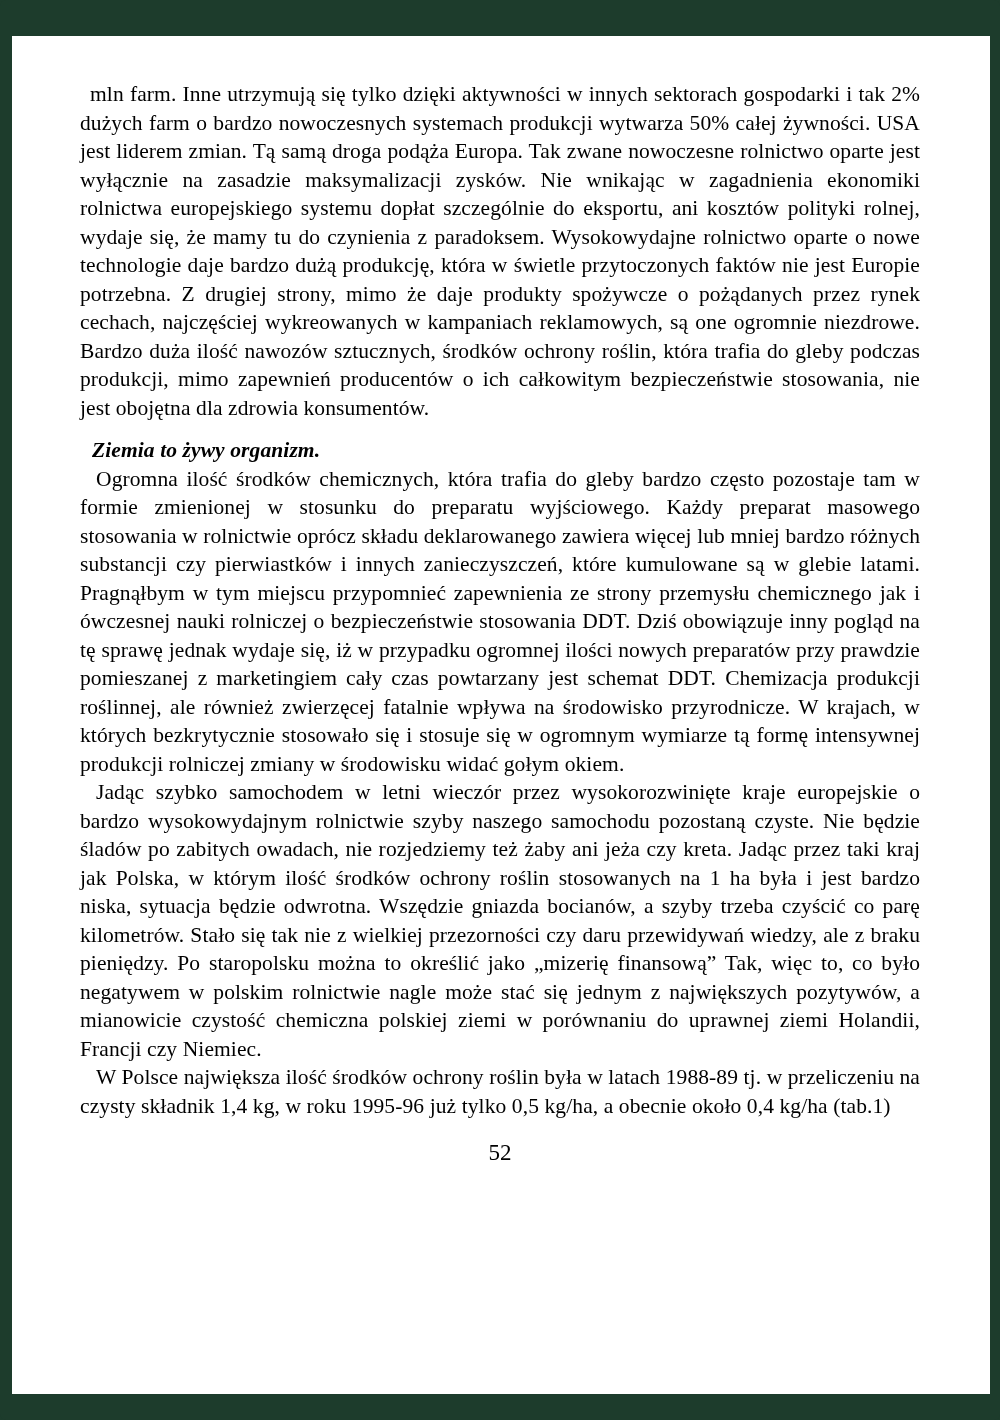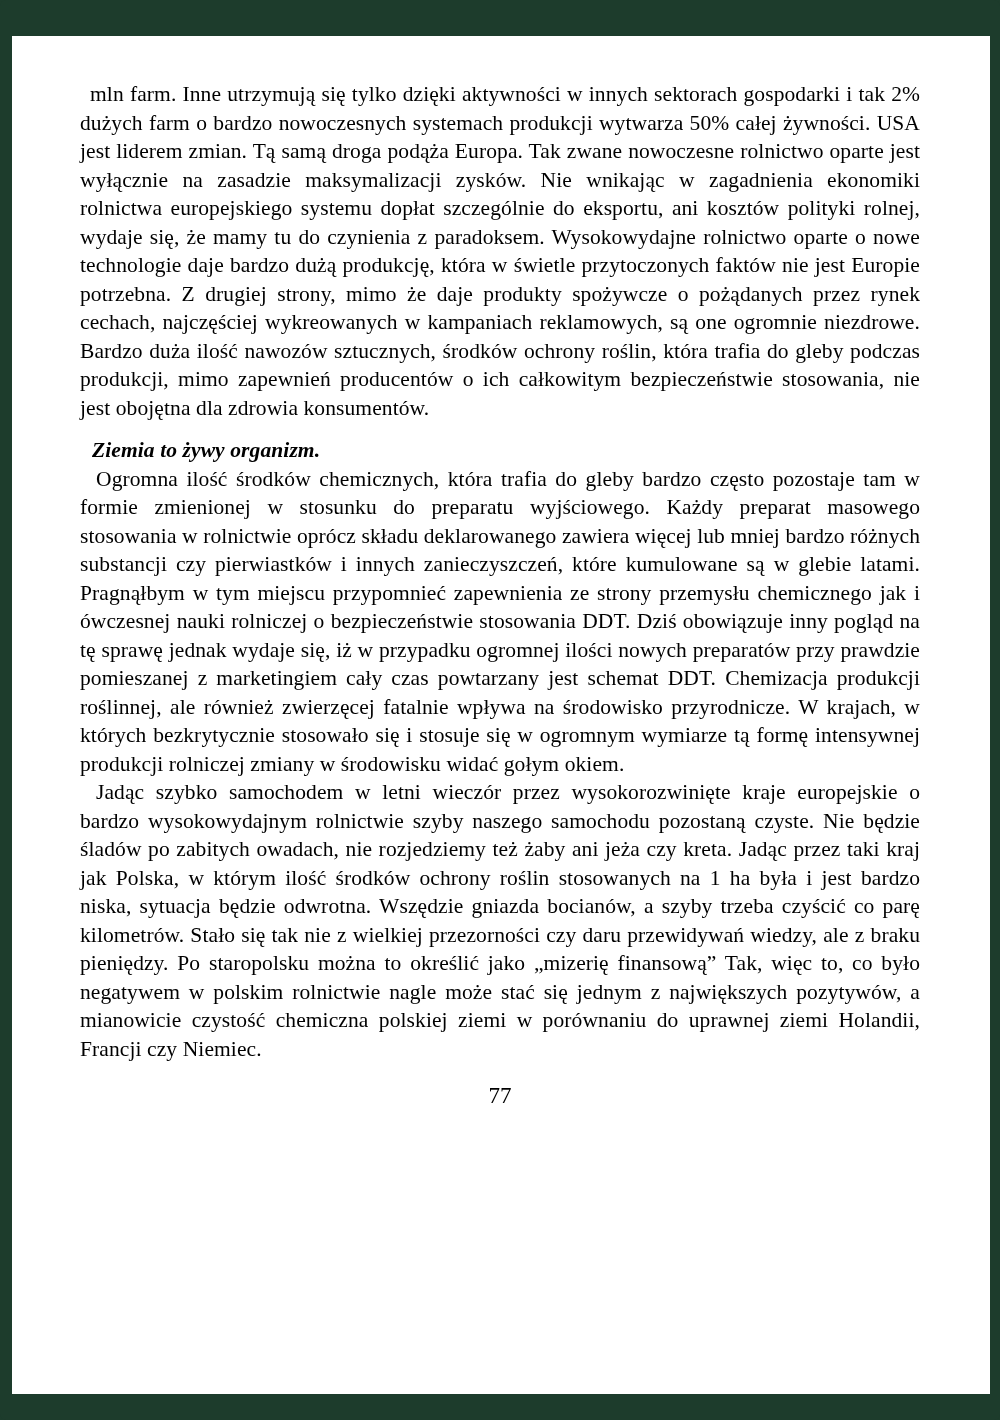--- a/index.html
+++ b/index.html
@@ -67,18 +67,19 @@
     <div class="content">
 
       <p class="para continuation">mln farm. Inne utrzymują się tylko dzięki aktywności w innych sektorach gospodarki i tak 2% dużych farm o bardzo nowoczesnych systemach produkcji wytwarza 50% całej żywności. USA jest liderem zmian. Tą samą droga podąża Europa. Tak zwane nowoczesne rolnictwo oparte jest wyłącznie na zasadzie maksymalizacji zysków. Nie wnikając w zagadnienia ekonomiki rolnictwa europejskiego systemu dopłat szczególnie do eksportu, ani kosztów polityki rolnej, wydaje się, że mamy tu do czynienia z paradoksem. Wysokowydajne rolnictwo oparte o nowe technologie daje bardzo dużą produkcję, która w świetle przytoczonych faktów nie jest Europie potrzebna. Z drugiej strony, mimo że daje produkty spożywcze o pożądanych przez rynek cechach, najczęściej wykreowanych w kampaniach reklamowych, są one ogromnie niezdrowe. Bardzo duża ilość nawozów sztucznych, środków ochrony roślin, która trafia do gleby podczas produkcji, mimo zapewnień producentów o ich całkowitym bezpieczeństwie stosowania, nie jest obojętna dla zdrowia konsumentów.</p>
 
       <p class="section-heading">Ziemia to żywy organizm.</p>
 
       <p class="para">Ogromna ilość środków chemicznych, która trafia do gleby bardzo często pozostaje tam w formie zmienionej w stosunku do preparatu wyjściowego. Każdy preparat masowego stosowania w rolnictwie oprócz składu deklarowanego zawiera więcej lub mniej bardzo różnych substancji czy pierwiastków i innych zanieczyszczeń, które kumulowane są w glebie latami. Pragnąłbym w tym miejscu przypomnieć zapewnienia ze strony przemysłu chemicznego jak i ówczesnej nauki rolniczej o bezpieczeństwie stosowania DDT. Dziś obowiązuje inny pogląd na tę sprawę jednak wydaje się, iż w przypadku ogromnej ilości nowych preparatów przy prawdzie pomieszanej z marketingiem cały czas powtarzany jest schemat DDT. Chemizacja produkcji roślinnej, ale również zwierzęcej fatalnie wpływa na środowisko przyrodnicze. W krajach, w których bezkrytycznie stosowało się i stosuje się w ogromnym wymiarze tą formę intensywnej produkcji rolniczej zmiany w środowisku widać gołym okiem.</p>
 
       <p class="para">Jadąc szybko samochodem w letni wieczór przez wysokorozwinięte kraje europejskie o bardzo wysokowydajnym rolnictwie szyby naszego samochodu pozostaną czyste. Nie będzie śladów po zabitych owadach, nie rozjedziemy też żaby ani jeża czy kreta. Jadąc przez taki kraj jak Polska, w którym ilość środków ochrony roślin stosowanych na 1 ha była i jest bardzo niska, sytuacja będzie odwrotna. Wszędzie gniazda bocianów, a szyby trzeba czyścić co parę kilometrów. Stało się tak nie z wielkiej przezorności czy daru przewidywań wiedzy, ale z braku pieniędzy. Po staropolsku można to określić jako „mizerię finansową” Tak, więc to, co było negatywem w polskim rolnictwie nagle może stać się jednym z największych pozytywów, a mianowicie czystość chemiczna polskiej ziemi w porównaniu do uprawnej ziemi Holandii, Francji czy Niemiec.</p>
 
+      <p class="para">W Polsce największa ilość środków ochrony roślin była w latach 1988-89 tj. w przeliczeniu na czysty składnik 1,4 kg, w roku 1995-96 już tylko 0,5 kg/ha, a obecnie około 0,4 kg/ha (tab.1)</p>
 
-      <div class="page-number">77</div>
+      <div class="page-number">52</div>
 
     </div>
   </div>
 </div>
 
 </body></html>

